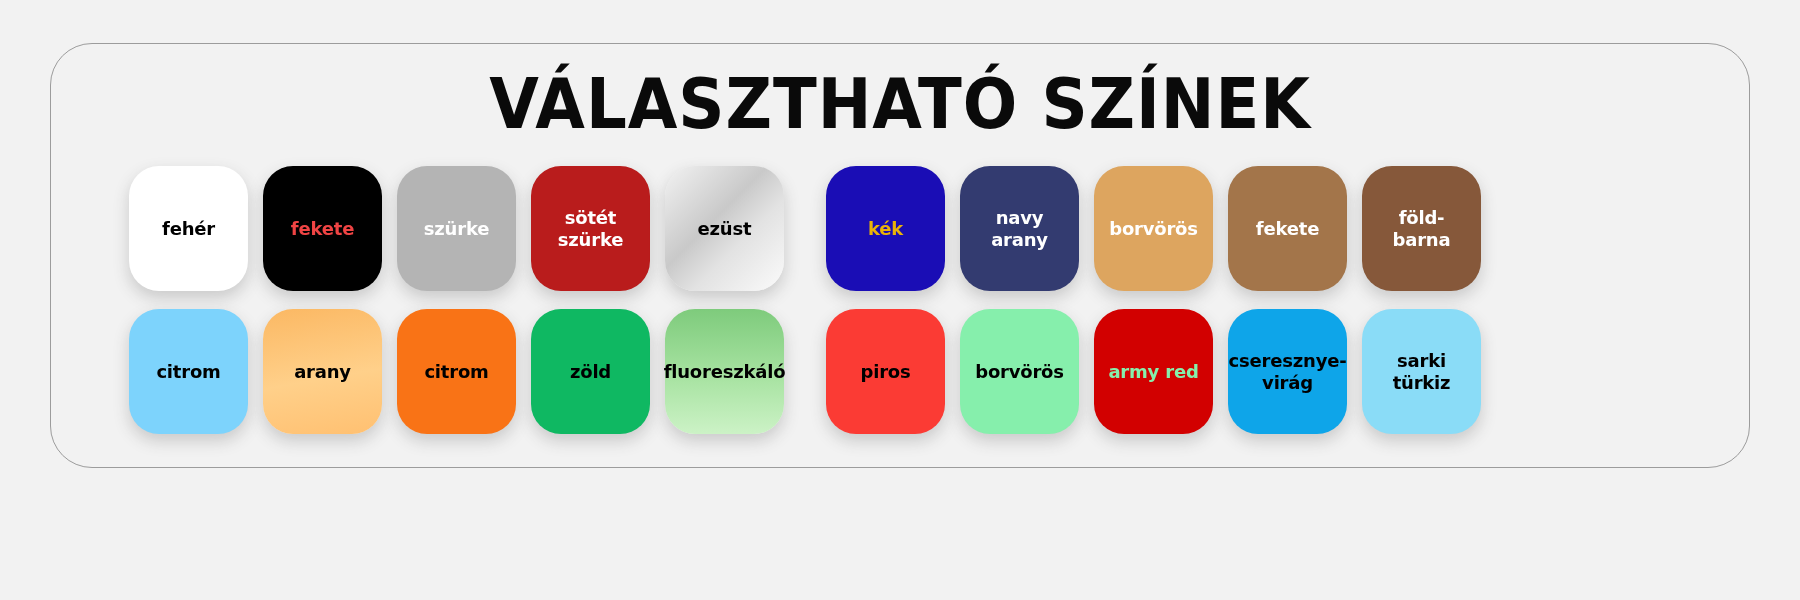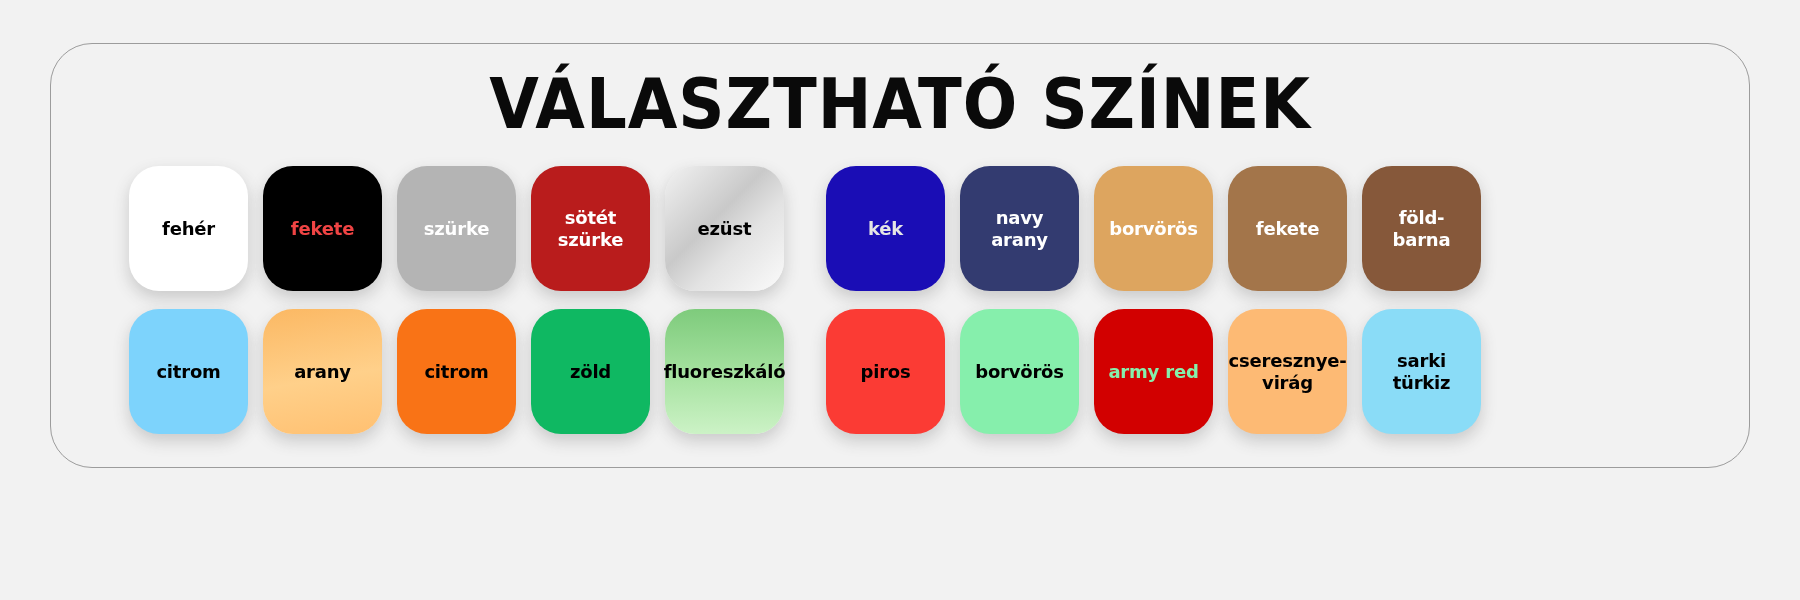--- a/index.html
+++ b/index.html
@@ -104,21 +104,21 @@
             <span class="swatch-label" style="color: rgb(255, 255, 255);">sötét
 szürke</span>
           </div>
           <div class="swatch" style="background: linear-gradient(135deg, rgb(242, 242, 242) 0%, rgb(201, 201, 201) 42%, rgb(226, 226, 226) 62%, rgb(251, 251, 251) 100%);">
             <span class="swatch-label" style="color: rgb(0, 0, 0);">ezüst</span>
           </div>
         </div>
         <div class="group-spacer"></div>
         <div class="swatch-group">
           <div class="swatch" style="background: rgb(26, 13, 181);">
-            <span class="swatch-label" style="color: #e5e5e5;">kék</span>
+            <span class="swatch-label" style="color: #eab308;">kék</span>
           </div>
           <div class="swatch" style="background: rgb(51, 59, 112);">
             <span class="swatch-label" style="color: rgb(255, 255, 255);">navy arany</span>
           </div>
           <div class="swatch" style="background: rgb(221, 165, 95);">
             <span class="swatch-label" style="color: rgb(255, 255, 255);">borvörös</span>
           </div>
           <div class="swatch" style="background: rgb(163, 117, 74);">
             <span class="swatch-label" style="color: rgb(255, 255, 255);">fekete</span>
           </div>
@@ -150,21 +150,21 @@
         <div class="swatch-group">
           <div class="swatch" style="background: rgb(251, 59, 52);">
             <span class="swatch-label" style="color: rgb(0, 0, 0);">piros</span>
           </div>
           <div class="swatch" style="background: #86efac;">
             <span class="swatch-label" style="color: rgb(0, 0, 0);">borvörös</span>
           </div>
           <div class="swatch" style="background: rgb(210, 0, 0);">
             <span class="swatch-label" style="color: #86efac;">army red</span>
           </div>
-          <div class="swatch" style="background: #fdba74; border-radius: 29px;">
+          <div class="swatch" style="background: #0ea5e9;">
             <span class="swatch-label" style="color: rgb(0, 0, 0);">cseresznye-
 virág</span>
           </div>
           <div class="swatch" style="background: rgb(138, 220, 247);">
             <span class="swatch-label" style="color: rgb(0, 0, 0);">sarki
 türkiz</span>
           </div>
         </div>
       </div>
     </div>

